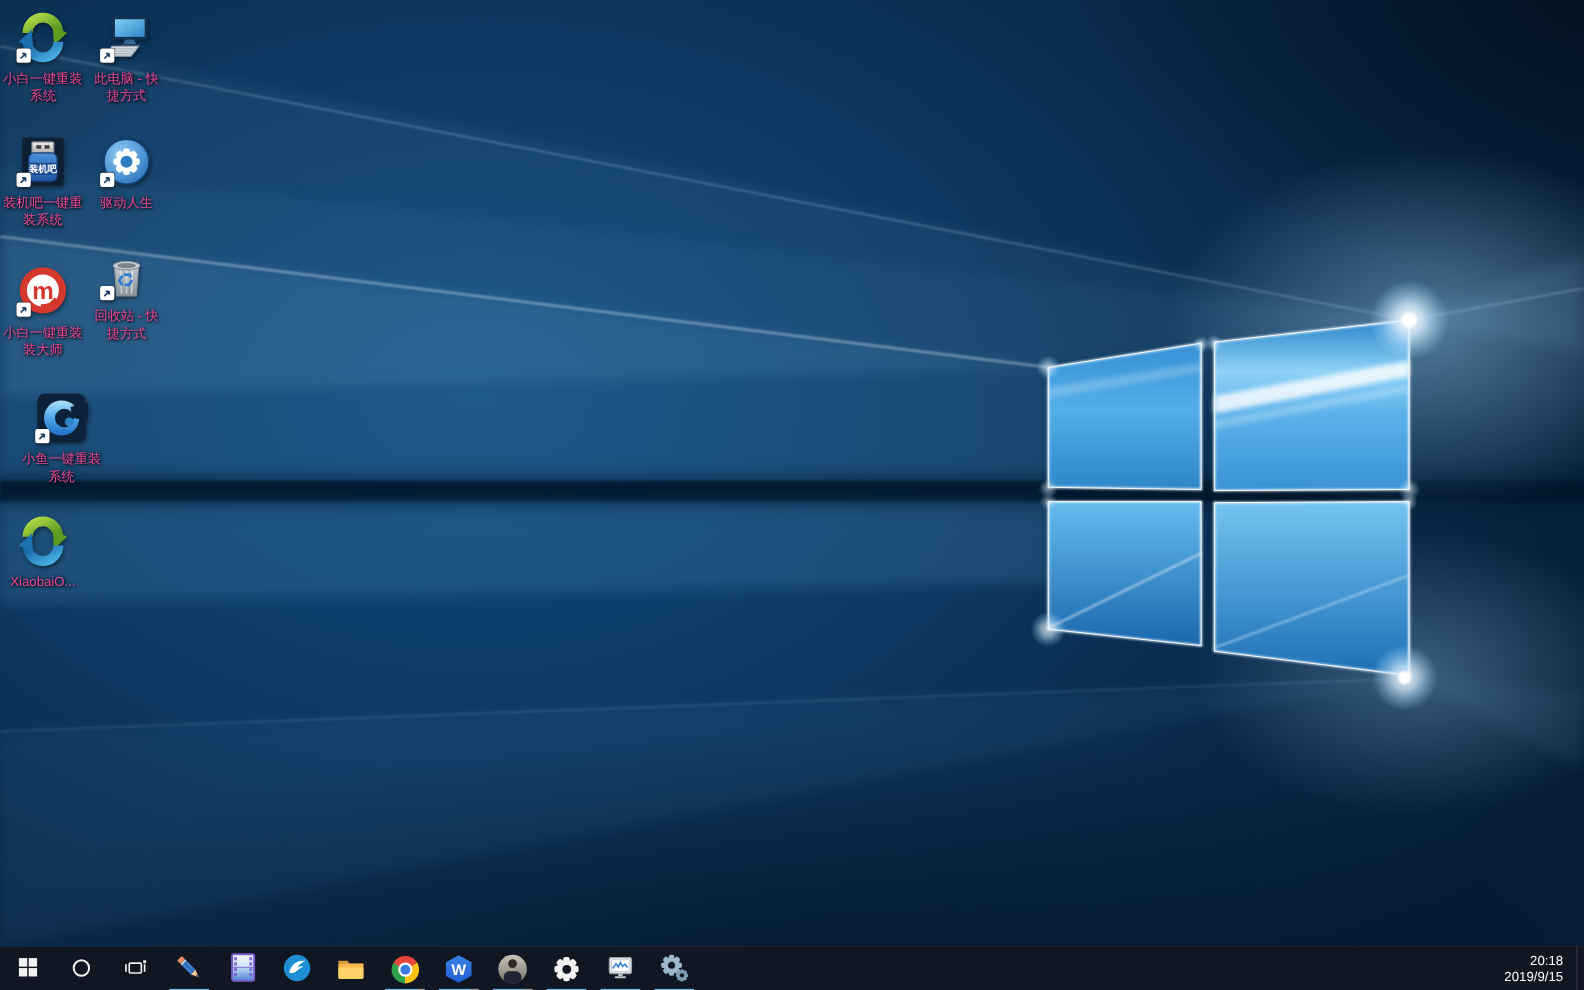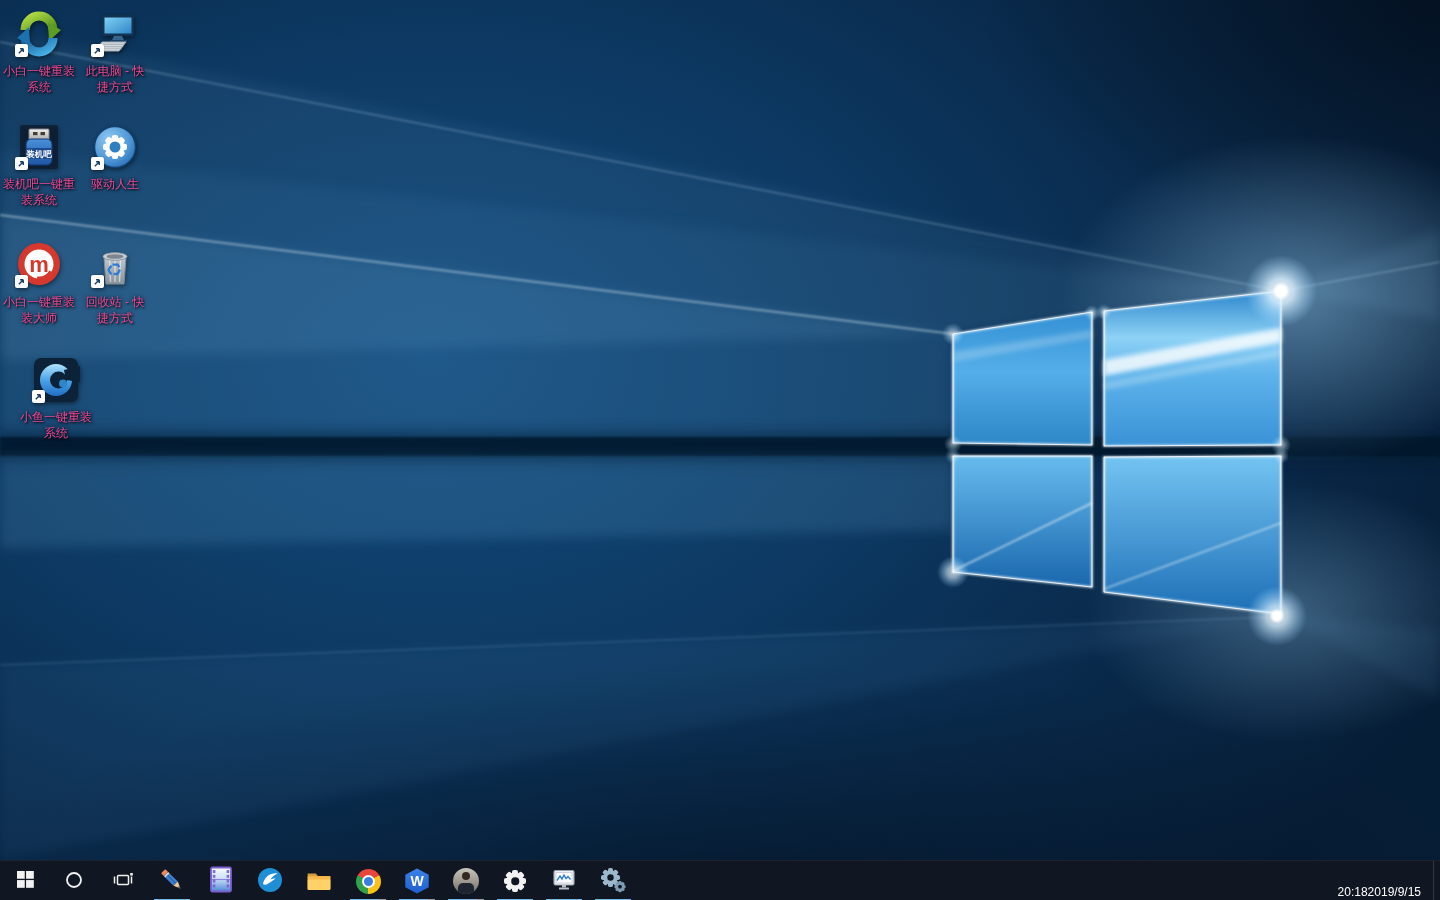--- a/index.html
+++ b/index.html
@@ -28,21 +28,21 @@
     border-top:1px solid rgba(255,255,255,.05);box-sizing:border-box;display:flex;}
   .tb-left{display:flex;align-items:stretch;padding-left:3px;}
   .tb-btn{position:relative;width:44px;height:40px;margin-right:5px;background:transparent;border:none;
     padding:0;display:flex;align-items:center;justify-content:center;cursor:pointer;}
   .tb-underline{display:none;position:absolute;left:4px;right:4px;bottom:0;height:2.5px;
     background:var(--underline,#76b9ed);}
   .tb-btn.running .tb-underline{display:block;}
   .tb-btn.grouped .tb-underline::after{content:"";position:absolute;right:0;top:0;bottom:0;width:7px;
     background:var(--underline-tip,#9a9a9a);}
   .tb-right{margin-left:auto;display:flex;align-items:stretch;}
-  .clock{display:flex;align-items:flex-end;justify-content:center;
+  .clock{display:flex;flex-direction:column;align-items:flex-end;justify-content:center;
     padding:0 12px 0 10px;color:#fff;font-size:12px;line-height:15px;cursor:default;}
   .show-desktop{width:6px;border-left:1px solid rgba(255,255,255,.14);}
 
   
   .gear{position:relative;width:24px;height:24px;}
   .gear .bar{position:absolute;left:50%;top:50%;width:22px;height:6px;border-radius:2px;background:#f2f2f2;}
   .gear .ring{position:absolute;left:50%;top:50%;transform:translate(-50%,-50%);width:17px;height:17px;
     border-radius:50%;background:#f2f2f2;}
   .gear .hole{position:absolute;left:50%;top:50%;transform:translate(-50%,-50%);width:7.5px;height:7.5px;
     border-radius:50%;background:var(--tb-bg,#111722);}
@@ -296,21 +296,21 @@
       <span class="shortcut-badge">
         <svg width="9" height="9" viewBox="0 0 10 10">
             <path d="M2 8 L7 3 M7 3 H3.4 M7 3 V6.6" stroke="#1d3f66" stroke-width="1.6" fill="none"></path>
           </svg>
       </span>
     </div>
     <div class="icon-label">小白一键重装
 装大师</div>
   </div>
 
-  <div class="cell" style="left:77px;top:241px;">
+  <div class="cell" style="left:77px;top:226px;font-family:Liberation Serif, serif;">
     <div class="icon-box">
       <svg width="48" height="48" viewBox="0 0 48 48">
         <defs>
             <linearGradient id="rbB" x1="0" y1="0" x2="0" y2="1">
               <stop offset="0" stop-color="#cdd3d8" stop-opacity=".92"></stop>
               <stop offset="1" stop-color="#969fa7" stop-opacity=".88"></stop>
             </linearGradient>
           </defs>
         <polygon points="13,17 35,17 33,43 15,43" fill="url(#rbB)" stroke="#848d95" stroke-width="1"></polygon>
         <path d="M18.5 19 L19.5 41 M24 19 L24 41 M29.5 19 L28.5 41" stroke="#ffffff" stroke-width="1.4" opacity=".55"></path>
@@ -351,20 +351,32 @@
       <span class="shortcut-badge">
         <svg width="9" height="9" viewBox="0 0 10 10">
             <path d="M2 8 L7 3 M7 3 H3.4 M7 3 V6.6" stroke="#1d3f66" stroke-width="1.6" fill="none"></path>
           </svg>
       </span>
     </div>
     <div class="icon-label">小鱼一键重装
 系统</div>
   </div>
 
+  <div class="cell" style="left:1px;top:468px;">
+    <div class="icon-box">
+      <svg width="48" height="48" viewBox="0 0 48 48">
+        <path d="M10 20 A14 14 0 0 1 38 20" stroke="url(#arG)" stroke-width="9" fill="none"></path>
+        <polygon points="33,13 46,20 34,31" fill="#5f9d22"></polygon>
+        <path d="M38 28 A14 14 0 0 1 10 28" stroke="url(#arB)" stroke-width="9" fill="none"></path>
+        <polygon points="15,35 2,28 14,17" fill="#1c71ae"></polygon>
+      </svg>
+
+    </div>
+    <div class="icon-label">XiaobaiO...</div>
+  </div>
 
   <div class="taskbar" id="taskbar">
     <div class="tb-left">
 
       <button class="tb-btn">
         <span>
           <svg width="17" height="17" viewBox="0 0 18 18" fill="#f2f2f2">
             <rect x="0" y="0" width="8.2" height="8.2"></rect>
               <rect x="9.6" y="0" width="8.2" height="8.2"></rect>
             <rect x="0" y="9.6" width="8.2" height="8.2"></rect>

